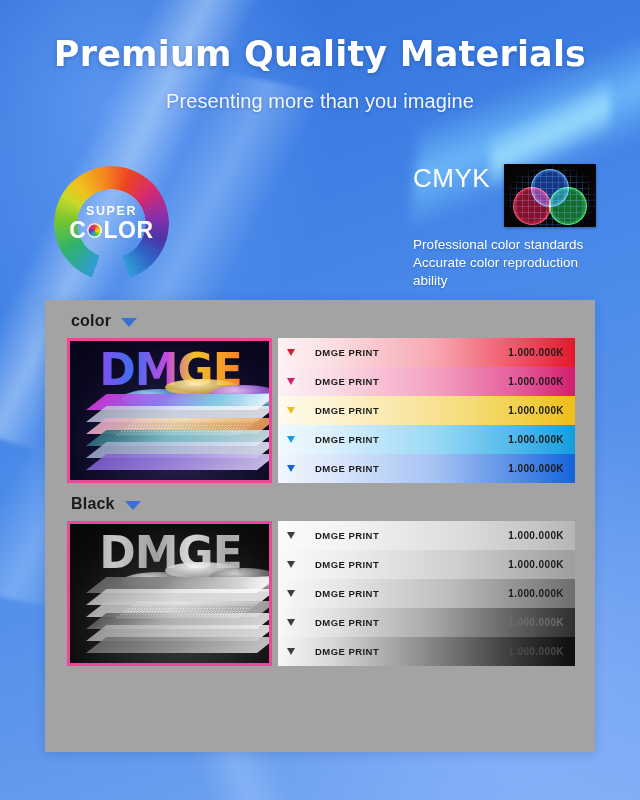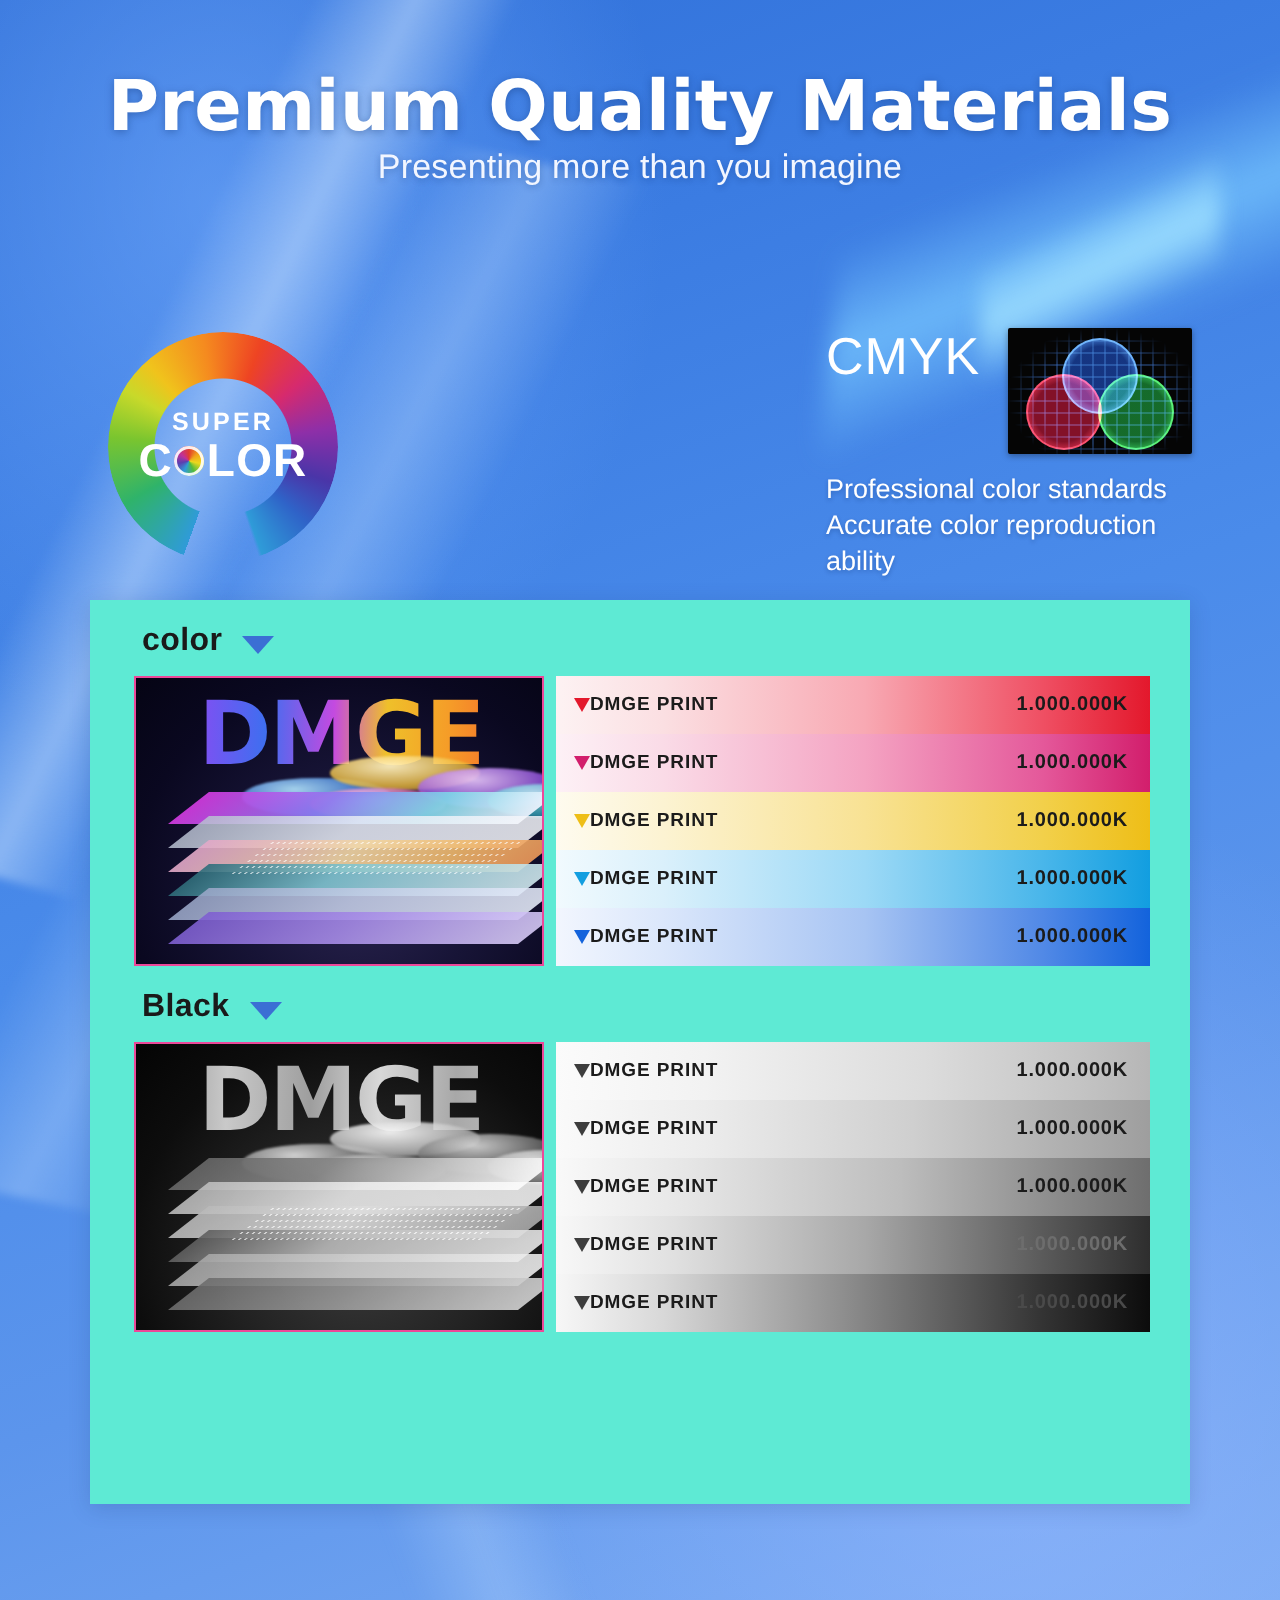--- a/index.html
+++ b/index.html
@@ -53,22 +53,22 @@
   }
 
   
   .hero{position:absolute;left:0;right:0;top:34px;text-align:center;z-index:5;}
   .hero h1{
     font-size:35px;font-weight:700;color:#ffffff;letter-spacing:.2px;
     text-shadow:0 1px 4px rgba(10,40,100,.35);
     font-family:"DejaVu Sans","Liberation Sans",sans-serif;
   }
   .hero h2{
-    margin-top:0;
-    font-size:17px;font-weight:400;color:#f2f6ff;letter-spacing:.1px;
+    margin-top:16px;
+    font-size:20px;font-weight:400;color:#f2f6ff;letter-spacing:.1px;
     text-shadow:0 1px 3px rgba(10,40,100,.3);
   }
 
   
   .logo-wrap{position:absolute;left:54px;top:166px;width:115px;height:115px;z-index:6;}
   .ring{
     position:absolute;inset:0;border-radius:50%;
     background:conic-gradient(from 200deg,
       #2f9bd8 0deg,
       #2fb36a 40deg,
@@ -133,38 +133,38 @@
   .circ-r{left:9px;top:23px;background:radial-gradient(circle at 50% 50%,rgba(215,20,60,.6) 58%,rgba(255,60,90,.95) 86%,rgba(255,90,120,1) 100%);border:1.5px solid rgba(255,80,110,.95);}
   .circ-g{left:45px;top:23px;background:radial-gradient(circle at 50% 50%,rgba(30,190,70,.55) 58%,rgba(70,240,110,.9) 86%,rgba(110,255,140,1) 100%);border:1.5px solid rgba(90,245,120,.95);}
   .cmyk-desc{
     margin-top:9px;font-size:13.5px;line-height:1.35;color:#ffffff;max-width:198px;
     text-shadow:0 1px 2px rgba(10,40,100,.3);
   }
 
   
   .card{
     position:absolute;left:45px;top:300px;width:550px;height:452px;
-    background:#5eead4;z-index:7;box-shadow:0 2px 10px rgba(20,50,110,.18);
+    background:#a3a3a3;z-index:7;box-shadow:0 2px 10px rgba(20,50,110,.18);
   }
   .section{padding:0;}
   .sec-head{display:flex;align-items:center;gap:10px;padding:12px 0 8px 26px;}
   .sec-title{font-size:16px;font-weight:700;color:#1a1a1a;letter-spacing:.2px;}
   .caret{
     width:0;height:0;border-left:8px solid transparent;border-right:8px solid transparent;
     border-top:9px solid #3b6fd4;margin-top:3px;
   }
   .sec-body{display:flex;gap:6px;padding:0 20px 0 22px;}
   .art{width:205px;flex:0 0 205px;position:relative;overflow:hidden;
-       border:1px solid #ec4899;}
+       border:3px solid #ec4899;}
   .bars{flex:1;display:flex;flex-direction:column;justify-content:space-between;}
   .bar{
     position:relative;height:29px;display:flex;align-items:center;
     padding:0 11px 0 9px;
   }
-  .bar-left{display:flex;align-items:center;gap:0;}
+  .bar-left{display:flex;align-items:center;gap:20px;}
   .tri{width:0;height:0;border-left:4px solid transparent;border-right:4px solid transparent;}
   .bar-label{font-size:9.5px;font-weight:600;color:#1b1b1b;letter-spacing:.45px;}
   .bar-val{
     margin-left:auto;font-size:10px;font-weight:700;letter-spacing:.4px;color:#1b1b1b;
   }
 
   
   .b-red   {background:linear-gradient(90deg,#fdf2f3 0%,#fbdfe2 18%,#f8a9b3 52%,#ef4f63 82%,#e3182c 100%);}
   .b-mag   {background:linear-gradient(90deg,#fdf1f6 0%,#fadbe7 18%,#f4a3c2 52%,#e4589a 82%,#d21e6c 100%);}
   .b-yel   {background:linear-gradient(90deg,#fefbef 0%,#fcf3d2 18%,#f8e294 52%,#f2d04a 82%,#eebe17 100%);}

